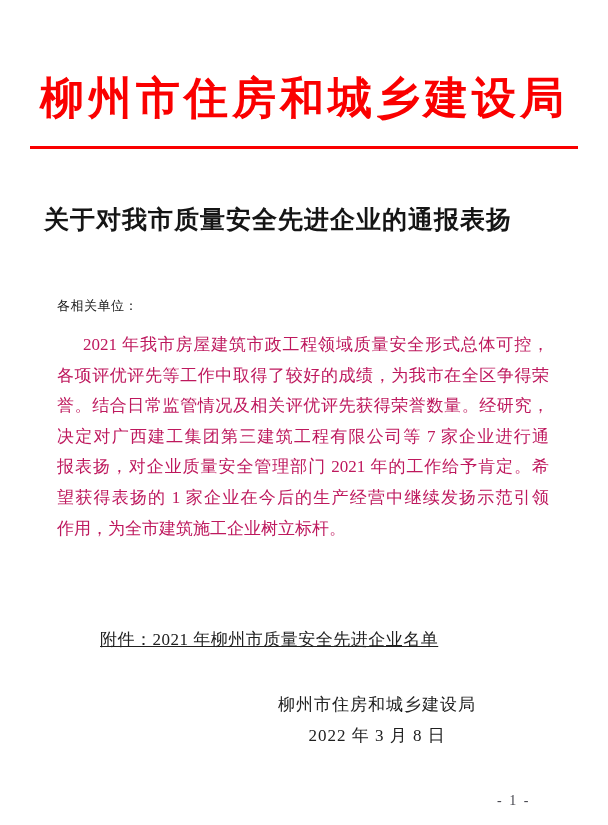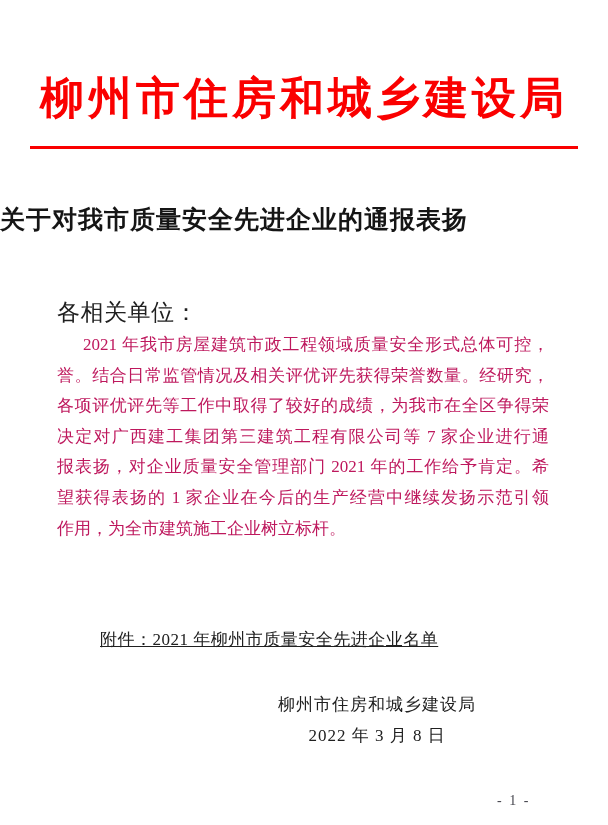--- a/index.html
+++ b/index.html
@@ -32,31 +32,32 @@
     left: 30px;
     width: 548px;
     height: 3px;
     background: #fa0000;
   }
   .doc-title {
     position: absolute;
     top: 203px;
     left: 0;
     width: 556px;
+    text-align: center;
     font-size: 25px;
     font-weight: 700;
     letter-spacing: 1px;
     color: #151515;
     white-space: nowrap;
   }
   .salutation {
     position: absolute;
     top: 297px;
     left: 57px;
-    font-size: 23px;
+    font-size: 13px;
     letter-spacing: 0.5px;
   }
   .body-lines {
     position: absolute;
     top: 330px;
     left: 57px;
     width: 492px;
     font-size: 17px;
     line-height: 30.6px;
     color: #be185d;
@@ -105,22 +106,22 @@
   <div class="agency-title" style="color: rgb(250, 0, 0);">柳州市住房和城乡建设局</div>
 
   <div class="red-divider" style="background: rgb(250, 0, 0);"></div>
 
   <div class="doc-title">关于对我市质量安全先进企业的通报表扬</div>
 
   <div class="salutation">各相关单位：</div>
 
   <div class="body-lines" id="body-lines">
       <div class="body-line indent">2021 年我市房屋建筑市政工程领域质量安全形式总体可控，</div>
+      <div class="body-line">各项评优评先等工作中取得了较好的成绩，为我市在全区争得荣</div>
       <div class="body-line">誉。结合日常监管情况及相关评优评先获得荣誉数量。经研究，</div>
-      <div class="body-line">各项评优评先等工作中取得了较好的成绩，为我市在全区争得荣</div>
       <div class="body-line">决定对广西建工集团第三建筑工程有限公司等 7 家企业进行通</div>
       <div class="body-line">报表扬，对企业质量安全管理部门 2021 年的工作给予肯定。希</div>
       <div class="body-line">望获得表扬的 1 家企业在今后的生产经营中继续发扬示范引领</div>
       <div class="body-line last">作用，为全市建筑施工企业树立标杆。</div>
     </div>
 
   <div class="attachment-line">附件：2021 年柳州市质量安全先进企业名单</div>
 
   <div class="signature-block">
     <div>柳州市住房和城乡建设局</div>

